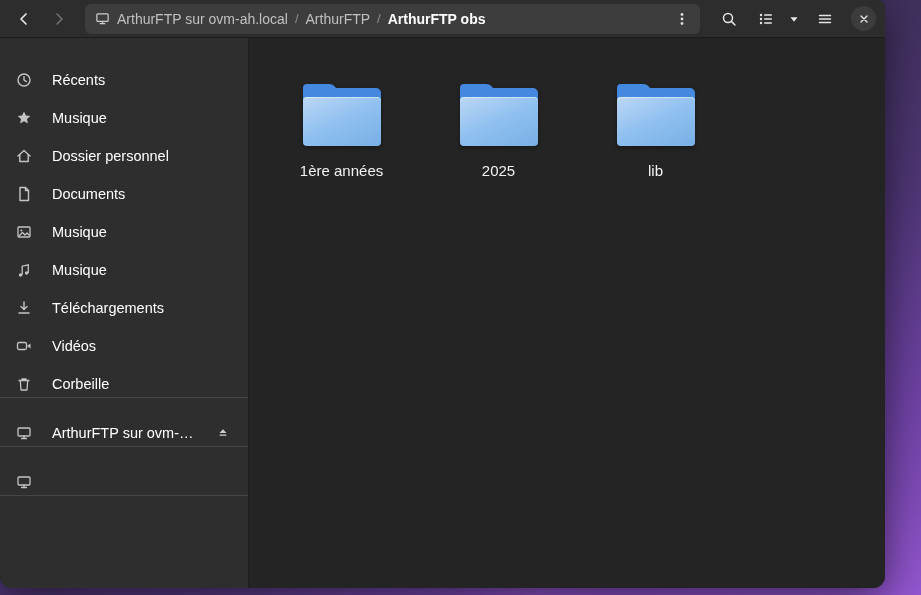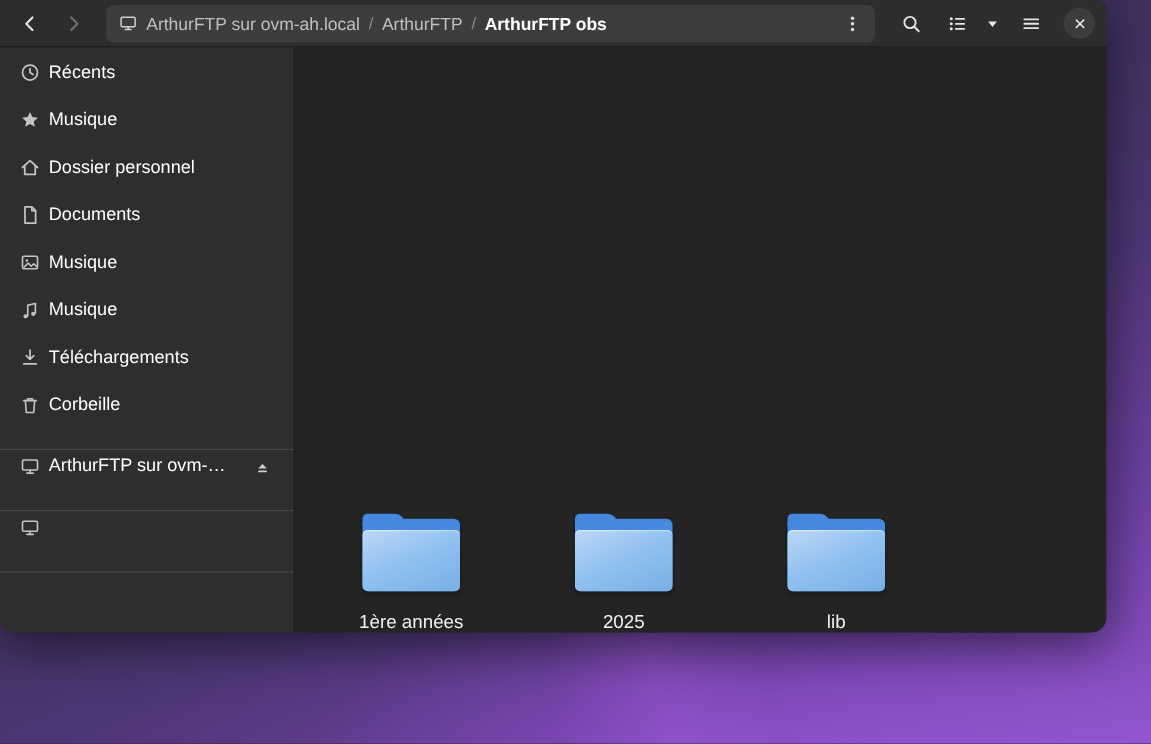--- a/index.html
+++ b/index.html
@@ -9,21 +9,21 @@
   }
   *{box-sizing:border-box;margin:0;padding:0}
   html,body{width:921px;height:595px;overflow:hidden;font-family:"Liberation Sans",sans-serif}
   body{position:relative;background:#2b2540}
   .desktop{position:absolute;inset:0;
     background:
       radial-gradient(620px 320px at 68% 110%, rgba(175,95,245,.45), transparent 65%),
       linear-gradient(75deg, transparent 42%, rgba(205,110,255,.18) 50%, transparent 58%),
       linear-gradient(155deg,#322c42 0%,#3a2e54 35%,#4e3675 60%,#6d41a2 80%,#9055cc 100%);
   }
-  .window{position:absolute;left:0;top:0;width:885px;height:506px;
+  .window{position:absolute;left:0;top:0;width:885px;height:588px;
     border-radius:0 8px 12px 12px;overflow:hidden;display:flex;flex-direction:column;
     box-shadow:0 10px 40px rgba(0,0,0,.55);background:var(--content-bg)}
   
   .headerbar{flex:0 0 38px;background:var(--headerbar-bg);display:flex;align-items:center;
     padding:0 9px;gap:5px;border-bottom:1px solid #1c1c1c}
   .icon-btn{display:flex;align-items:center;justify-content:center;width:30px;height:30px;
     background:transparent;border:none;border-radius:6px;color:#e6e6e6;cursor:pointer;flex:0 0 auto}
   .icon-btn.disabled{color:#6f6f6f}
   .pathbar{flex:1;display:flex;align-items:center;height:30px;background:var(--pathbar-bg);
     border-radius:6px;margin:0 9px 0 6px;padding:0 6px 0 10px;gap:7px;min-width:0}
@@ -36,29 +36,29 @@
     background:transparent;border:none;border-radius:5px;color:#dcdcdc;cursor:pointer}
   .view-split{display:flex;align-items:center;background:transparent;border-radius:6px;flex:0 0 auto}
   .view-split .icon-btn{width:34px}
   .view-split .caret{width:22px}
   .close-btn{width:25px;height:25px;border-radius:50%;background:#3c3c3c;border:none;color:#ededed;
     display:flex;align-items:center;justify-content:center;cursor:pointer;margin-left:6px;flex:0 0 auto}
   
   .win-body{flex:1;display:flex;min-height:0}
   .sidebar{flex:0 0 236px;background:var(--sidebar-bg);border-right:1px solid #1d1d1d;
     padding-top:12px;display:flex;flex-direction:column}
-  .side-row{display:flex;align-items:flex-start;gap:7px;height:38px;padding:0 16px;cursor:pointer;
+  .side-row{display:flex;align-items:flex-end;gap:20px;height:38px;padding:0 16px;cursor:pointer;
     color:var(--text-primary);font-size:14.5px;white-space:nowrap}
   .side-row .sicon{color:#c4c4c4;display:flex;align-items:center;flex:0 0 16px}
   .side-sep{border:none;border-top:1px solid #454545;margin:5px 0;flex:0 0 auto}
   .eject-btn{margin-left:auto;background:transparent;border:none;color:#cfcfcf;cursor:pointer;
     display:flex;align-items:center;padding:2px}
   
   .content{flex:1;background:var(--content-bg);padding:46px 0 0 18px;display:flex;
-    align-items:flex-end;gap:20px}
+    align-items:flex-start;gap:7px}
   .file{width:150px;display:flex;flex-direction:column;align-items:center;cursor:pointer}
   .folder-icon{width:78px;height:62px;position:relative;filter:drop-shadow(0 2px 2px rgba(0,0,0,.35))}
   .folder-back{position:absolute;left:0;right:0;top:4px;bottom:0;background:var(--folder-back);border-radius:5px}
   .folder-back::before{content:"";position:absolute;top:-4px;left:0;width:34px;height:10px;
     background:inherit;border-radius:4px 8px 0 0}
   .folder-front{position:absolute;left:0;right:0;top:13px;bottom:0;border-radius:4px;
     background:linear-gradient(155deg,var(--folder-front-light) 0%,#8fc0f0 50%,var(--folder-front-dark) 100%);
     box-shadow:inset 0 1px 0 rgba(255,255,255,.45)}
   .file-label{margin-top:16px;color:#f2f2f2;font-size:15px;text-align:center;max-width:140px;
     overflow:hidden;text-overflow:ellipsis;white-space:nowrap}
@@ -203,20 +203,29 @@
       <div class="side-row">
         <span class="sicon">
             <svg width="16" height="16" viewBox="0 0 16 16" fill="none" stroke="currentColor" stroke-width="1.4" stroke-linecap="round" stroke-linejoin="round">
               <path d="M8 2 V9.2 M5 6.5 L8 9.5 L11 6.5 M3 13 H13"></path>
             </svg>
           </span>
         <span>Téléchargements</span>
       </div>
       <div class="side-row">
         <span class="sicon">
+            <svg width="16" height="16" viewBox="0 0 16 16" fill="none" stroke="currentColor" stroke-width="1.3" stroke-linejoin="round">
+              <rect x="1.5" y="4.5" width="9" height="7" rx="1.5"></rect>
+              <path d="M11 8 L14.5 5.5 V10.5 Z" fill="currentColor" stroke="none"></path>
+            </svg>
+          </span>
+        <span>Vidéos</span>
+      </div>
+      <div class="side-row">
+        <span class="sicon">
             <svg width="16" height="16" viewBox="0 0 16 16" fill="none" stroke="currentColor" stroke-width="1.3" stroke-linecap="round" stroke-linejoin="round">
               <path d="M3 4.5 H13 M6 4.5 V3 H10 V4.5"></path>
               <path d="M4.3 4.5 L5 14 H11 L11.7 4.5"></path>
             </svg>
           </span>
         <span>Corbeille</span>
       </div>
 
       <hr class="side-sep">
 

